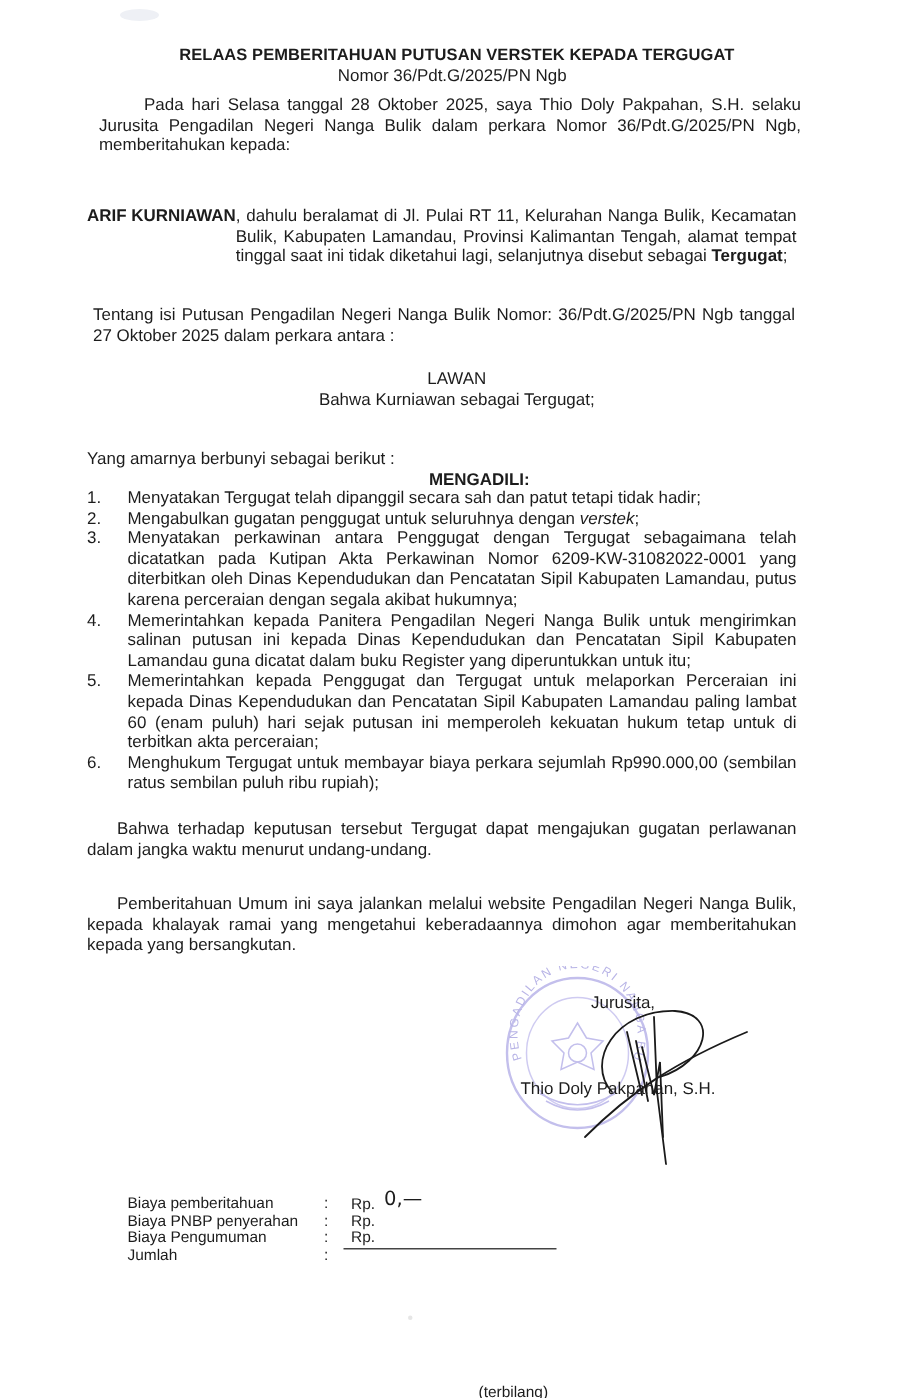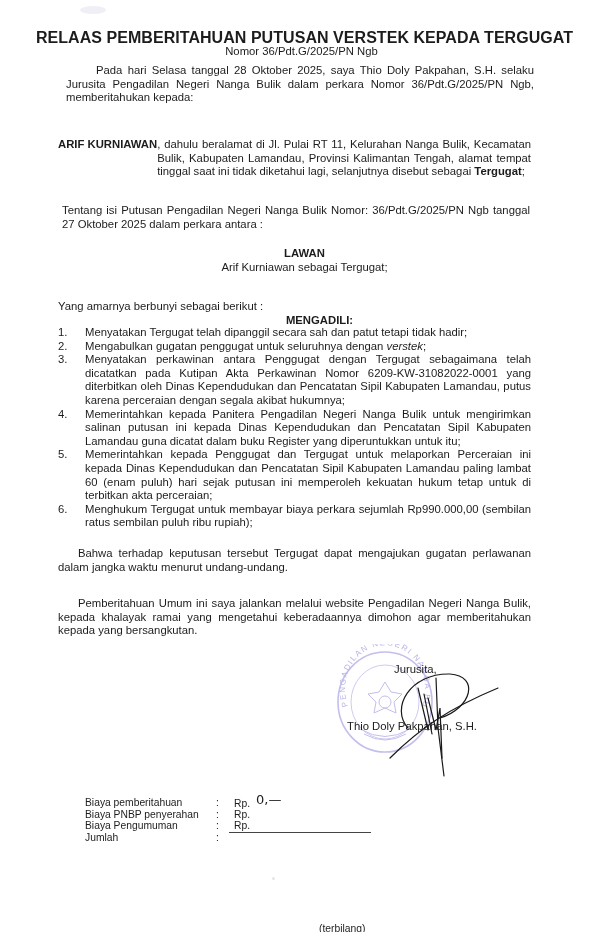--- a/index.html
+++ b/index.html
@@ -2,30 +2,30 @@
 <html><head>
   <meta charset="utf-8">
   <style>
     html, body { margin: 0; padding: 0; background: #ffffff; }
     body {
       width: 609px; height: 932px; position: relative; overflow: hidden;
       font-family: "Liberation Sans", sans-serif; color: #1c1c1c;
       font-size: 11.3px; line-height: 13.6px;
     }
     .abs { position: absolute; }
-    .title { left: 0; width: 609px; top: 31px; text-align: center; font-weight: bold; font-size: 16px; letter-spacing: 0.05px; }
+    .title { left: 0; width: 609px; top: 31px; text-align: center; font-weight: bold; font-size: 11px; letter-spacing: 0.05px; }
     .subtitle { left: 0; width: 603px; top: 45px; text-align: center; }
     .just { text-align: justify; text-align-last: left; }
     .p1 { left: 66px; width: 468px; top: 64px; text-indent: 30px; }
     .addressee { left: 58px; width: 473px; top: 138px; }
     .addressee .name { font-weight: bold; }
     .addr-block { position: relative; }
     .tentang { left: 62px; width: 468px; top: 204px; }
     .parties { left: 0; width: 609px; top: 247px; text-align: center; }
-    .parties .lawan { font-weight: bold; }
+    .parties .lawan { font-weight: normal; }
     .yang { left: 58px; top: 300px; }
     .mengadili { left: 15px; width: 609px; top: 314px; text-align: center; font-weight: bold; }
     .amar { left: 58px; width: 473px; top: 326px; margin: 0; padding: 0; list-style: none; }
     .amar li { position: relative; padding-left: 27px; text-align: justify; text-align-last: left; }
     .amar li .num { position: absolute; left: 0; top: 0; }
     .p-bahwa { left: 58px; width: 473px; top: 547px; text-indent: 20px; }
     .p-umum { left: 58px; width: 473px; top: 597px; text-indent: 20px; }
     .stamp { left: 330px; top: 644px; width: 110px; height: 110px; }
     .jurusita-label { left: 394px; top: 663px; }
     .signer { left: 347px; top: 720px; }
@@ -60,21 +60,21 @@
     <div class="just" style="flex:1;">
       <span>, dahulu beralamat di Jl. Pulai RT 11, Kelurahan Nanga Bulik, Kecamatan Bulik, Kabupaten Lamandau, Provinsi Kalimantan Tengah, alamat tempat tinggal saat ini tidak diketahui lagi, selanjutnya disebut sebagai </span><b class="strong">Tergugat</b><span>;</span>
     </div>
   </div>
 </div>
 
 <div class="abs tentang just">Tentang isi Putusan Pengadilan Negeri Nanga Bulik Nomor: 36/Pdt.G/2025/PN Ngb tanggal 27 Oktober 2025 dalam perkara antara :</div>
 
 <div class="abs parties">
   <div class="lawan">LAWAN</div>
-  <div>Arif Kurniawan sebagai Tergugat;</div>
+  <div>Bahwa Kurniawan sebagai Tergugat;</div>
 </div>
 
 <div class="abs yang">Yang amarnya berbunyi sebagai berikut :</div>
 <div class="abs mengadili">MENGADILI:</div>
 
 <ol class="abs amar">
   <li><span class="num">1.</span><span>Menyatakan Tergugat telah dipanggil secara sah dan patut tetapi tidak hadir;</span></li>
   <li><span class="num">2.</span><span>Mengabulkan gugatan penggugat untuk seluruhnya dengan </span><i>verstek</i><span>;</span></li>
   <li><span class="num">3.</span><span>Menyatakan perkawinan antara Penggugat dengan Tergugat sebagaimana telah dicatatkan pada Kutipan Akta Perkawinan Nomor 6209-KW-31082022-0001 yang diterbitkan oleh Dinas Kependudukan dan Pencatatan Sipil Kabupaten Lamandau, putus karena perceraian dengan segala akibat hukumnya;</span></li>
   <li><span class="num">4.</span><span>Memerintahkan kepada Panitera Pengadilan Negeri Nanga Bulik untuk mengirimkan salinan putusan ini kepada Dinas Kependudukan dan Pencatatan Sipil Kabupaten Lamandau guna dicatat dalam buku Register yang diperuntukkan untuk itu;</span></li>

